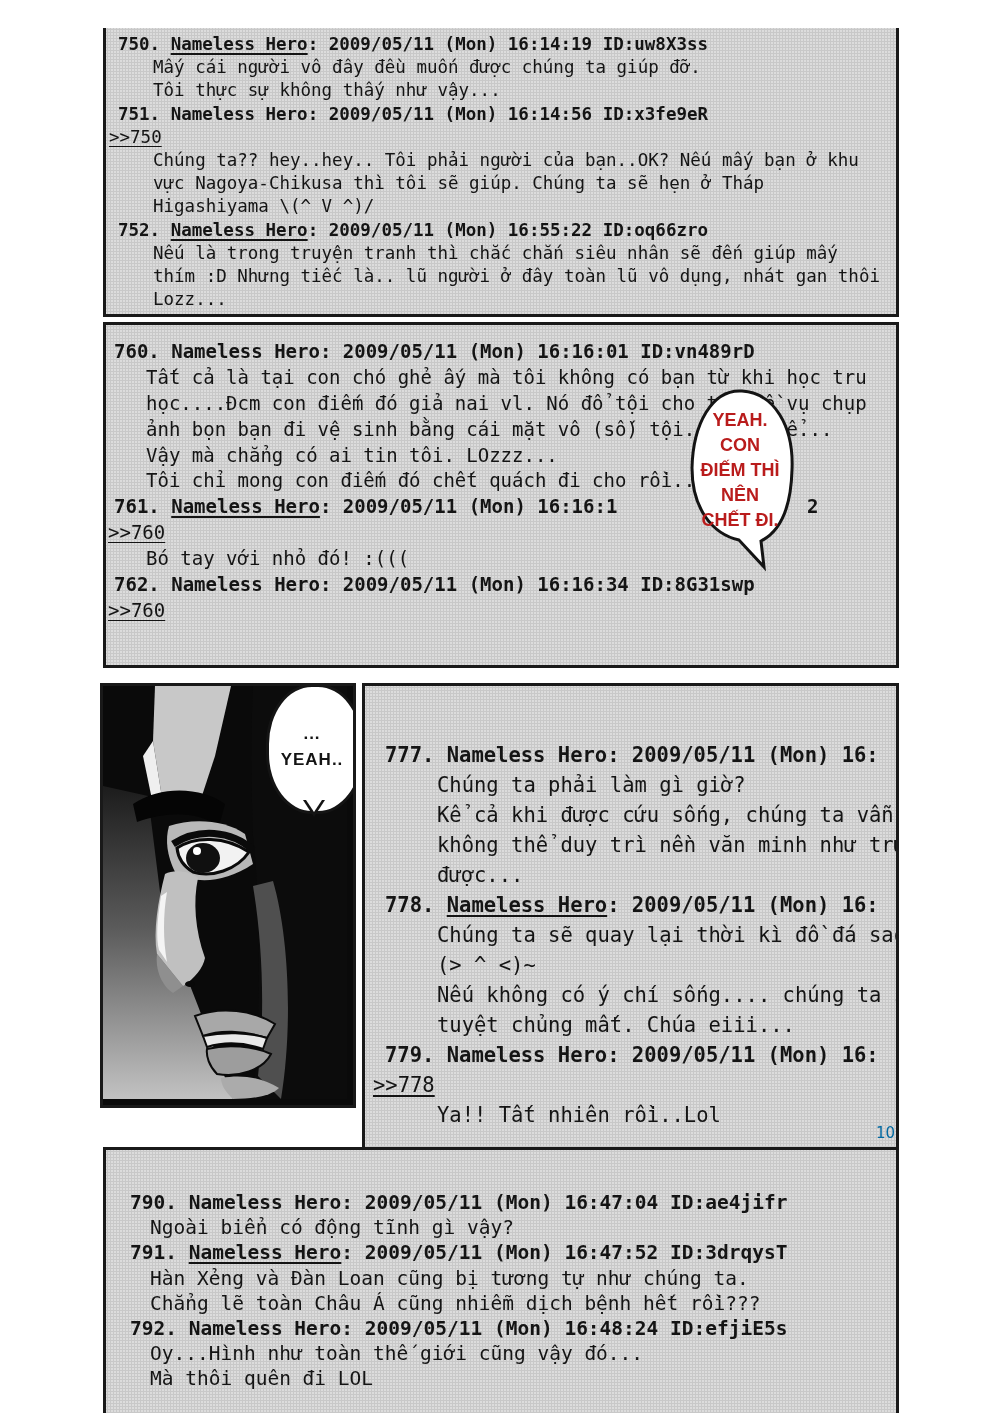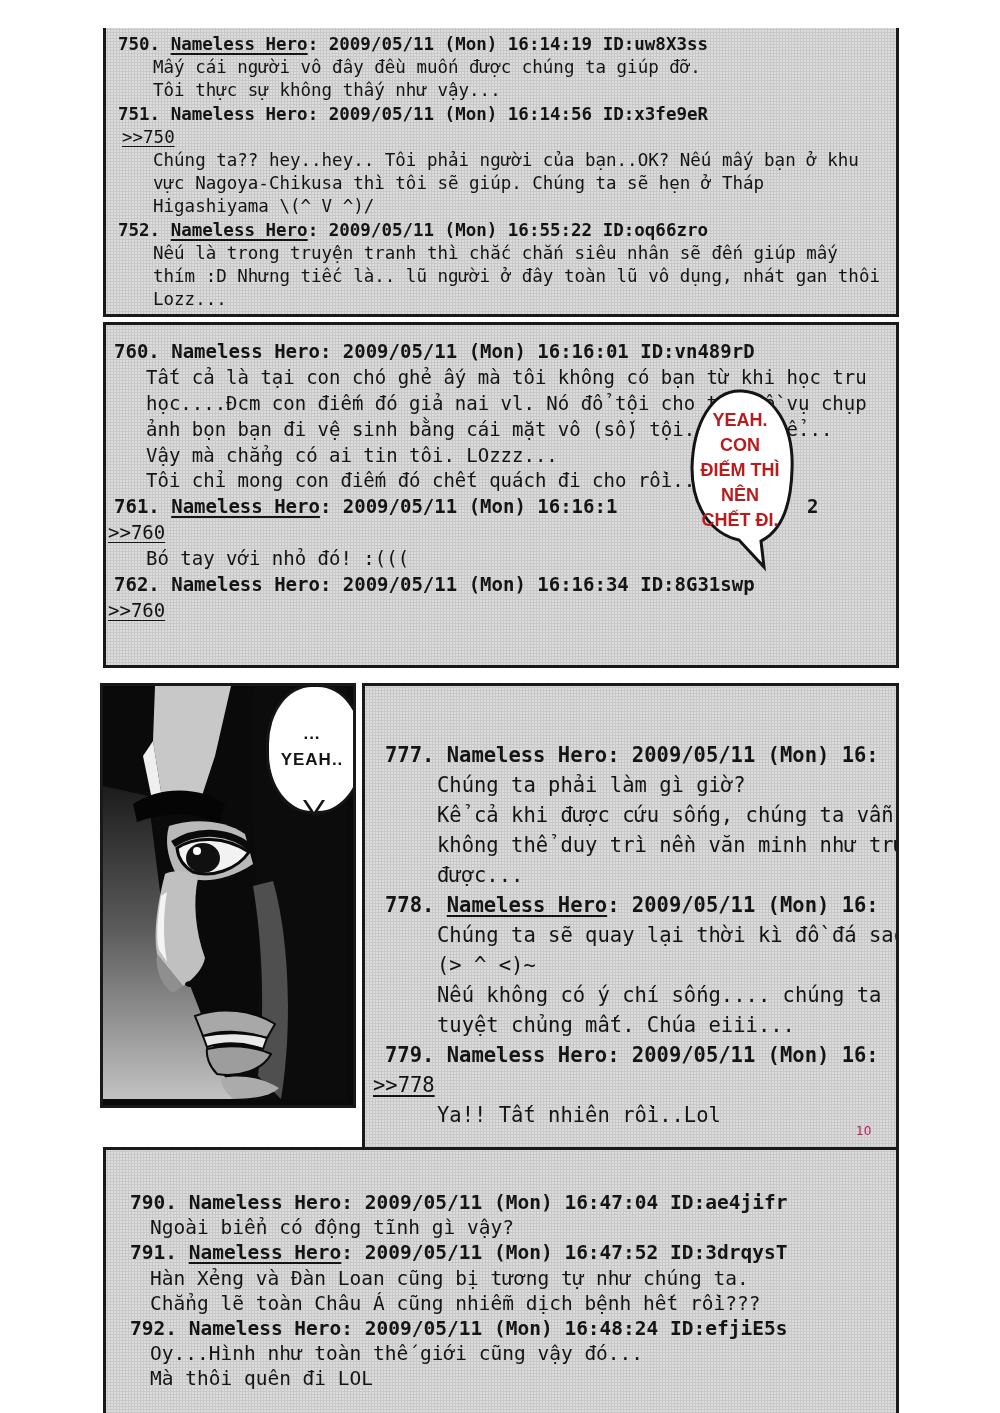--- a/index.html
+++ b/index.html
@@ -12,21 +12,21 @@
          background-size:3px 3px;}
   .row{position:relative;white-space:pre;overflow:hidden;}
   .row.h{font-weight:bold;}
   .row.a{text-decoration:underline;text-underline-offset:3px;}
   .name.u{text-decoration:underline;text-decoration-thickness:2px;text-underline-offset:3px;}
 
   .p1{left:103px;top:0;width:790px;height:281px;border-top:none;padding-top:5px;margin-top:28px;}
   .p1 .row{font-size:17.5px;line-height:23.2px;height:23.2px;}
   .p1 .row.h{padding-left:12px;}
   .p1 .row.b{padding-left:47px;}
-  .p1 .row.a{padding-left:16px;}
+  .p1 .row.a{padding-left:3px;}
 
   .p2{left:103px;top:322px;width:790px;height:326px;padding-top:14px;}
   .p2 .row{font-size:19px;line-height:25.9px;height:25.9px;}
   .p2 .row.h{padding-left:8px;}
   .p2 .row.b{padding-left:40px;}
   .p2 .row.a{padding-left:2px;}
   .p2 .frag{position:absolute;left:701px;top:0;}
 
   .p3{left:362px;top:683px;width:531px;height:419px;padding-top:54px;}
   .p3 .row{font-size:20.5px;line-height:30px;height:30px;}
@@ -54,22 +54,22 @@
   .bubble-yeah{position:absolute;left:163px;top:-2px;width:92px;height:124px;background:#ffffff;
       border:3px solid #141414;border-radius:46px/60px;z-index:4;}
   .bubble-yeah .tail{position:absolute;left:34px;bottom:-17px;width:0;height:0;
       border:11px solid rgba(0,0,0,0);border-top:17px solid #141414;}
   .bubble-yeah .tail-in{position:absolute;left:37px;bottom:-9px;width:0;height:0;
       border:8px solid rgba(0,0,0,0);border-top:12px solid #ffffff;}
   .bubble-yeah .btxt{position:absolute;left:0;top:34px;width:86px;text-align:center;
       font-family:"Liberation Sans",sans-serif;font-weight:700;font-size:17px;line-height:26px;
       color:#141414;letter-spacing:1px;white-space:pre;}
 
-  .page-number{position:absolute;left:856px;top:1124px;font-family:"DejaVu Sans",sans-serif;
-      font-size:12px;color:#be185d;}
+  .page-number{position:absolute;left:876px;top:1124px;font-family:"DejaVu Sans",sans-serif;
+      font-size:15px;color:#0369a1;}
 </style>
 </head>
 <body>
 
 <div class="page">
 
   <div class="forum p1">
       <div class="row h"><span class="num">750. </span><span class="name u">Nameless Hero</span><span>: 2009/05/11 (Mon) 16:14:19 ID:uw8X3ss</span></div>
       <div class="row b">Mấy cái người vô đây đều muốn được chúng ta giúp đỡ.</div>
       <div class="row b">Tôi thực sự không thấy như vậy...</div>

